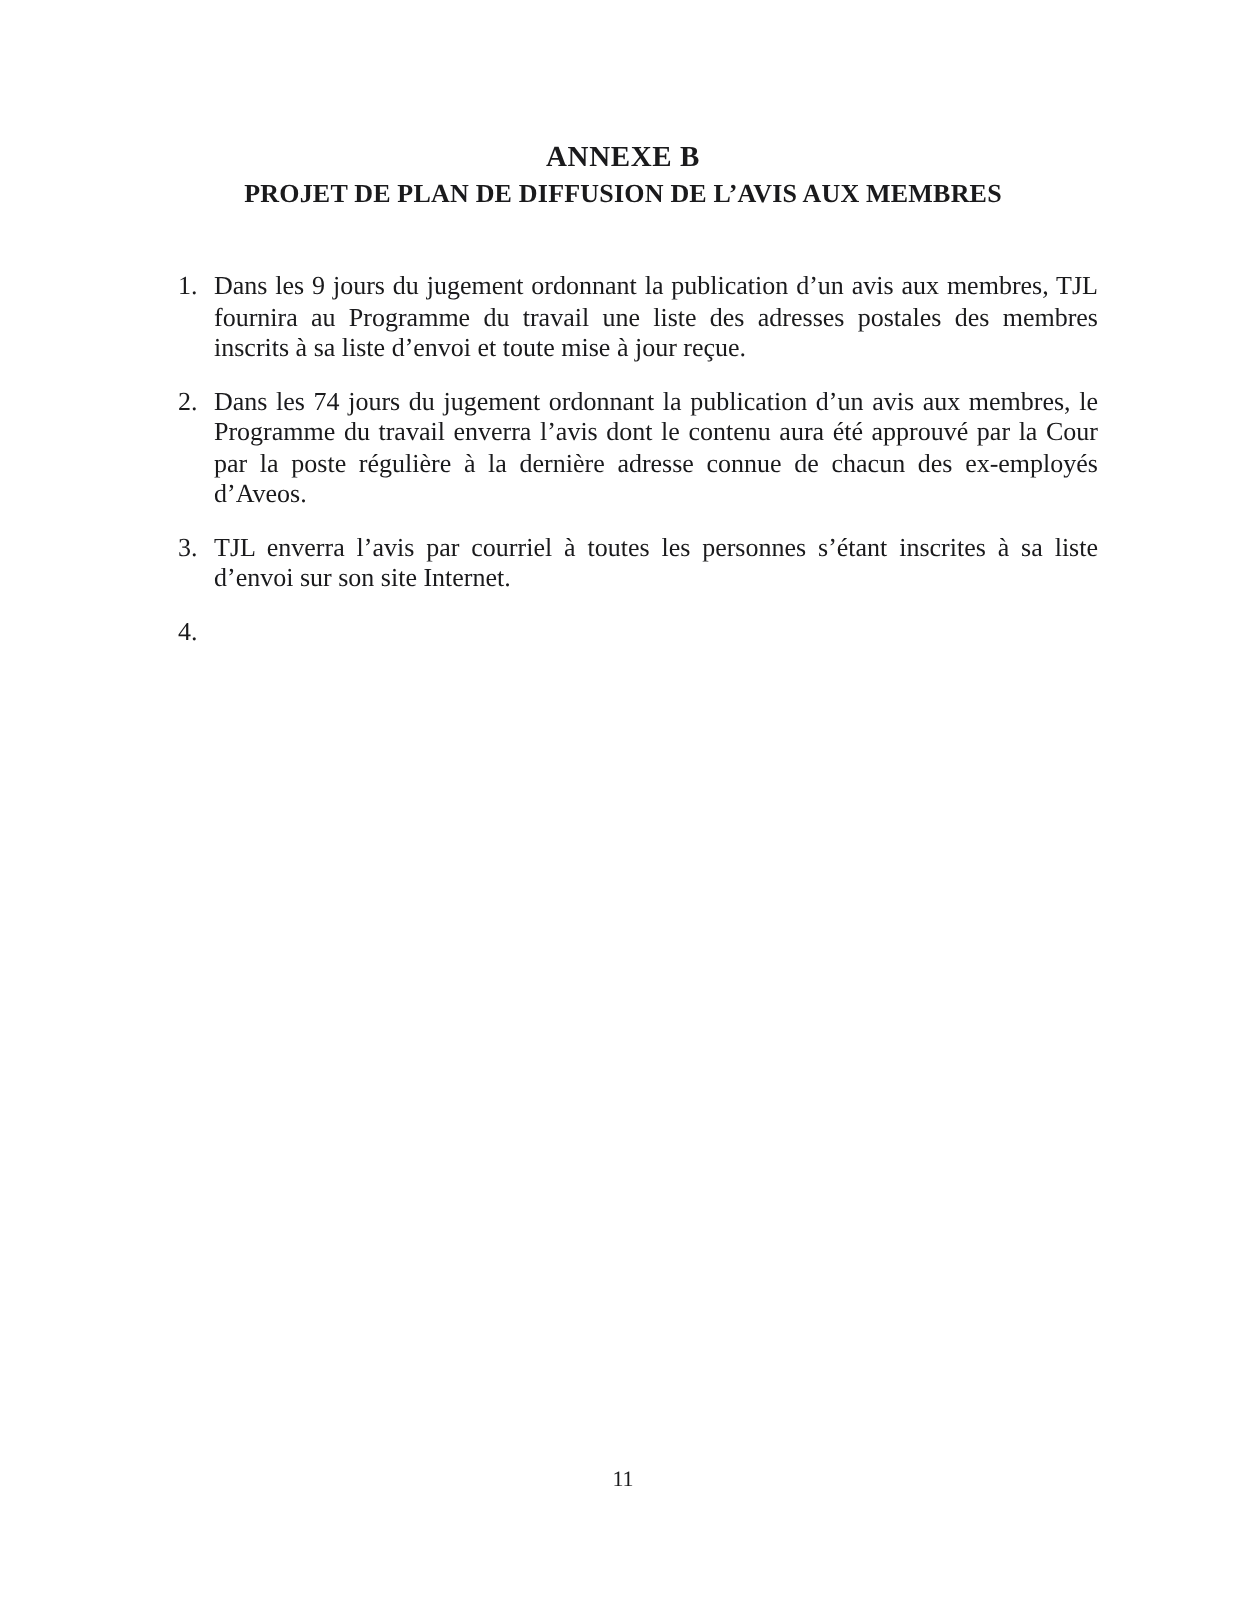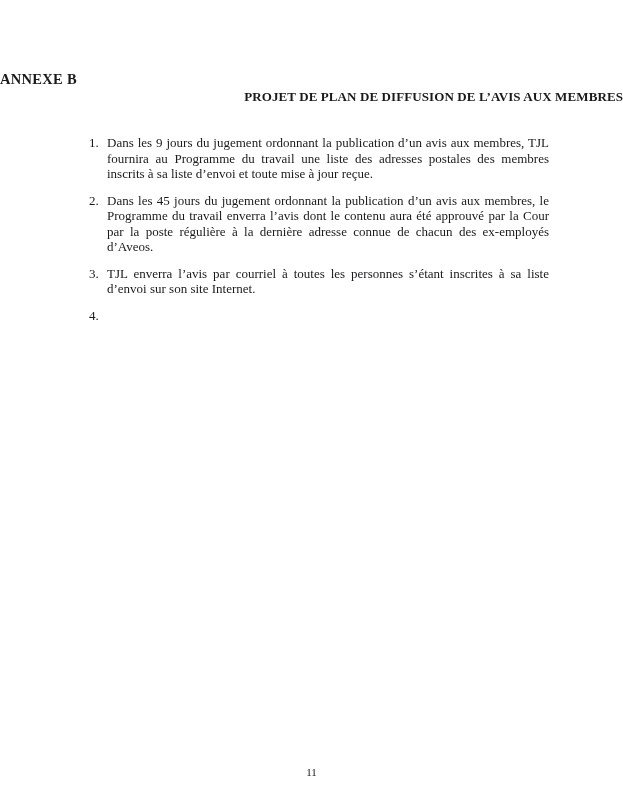--- a/index.html
+++ b/index.html
@@ -12,29 +12,29 @@
     width: 623px;
     height: 807px;
     background: #ffffff;
     font-family: "Liberation Serif", serif;
     color: #1a1a1c;
     overflow: hidden;
   }
   .doc-title {
     margin: 0;
     padding-top: 70px;
-    text-align: left;
+    text-align: center;
     font-size: 14.5px;
     font-weight: bold;
     line-height: 19px;
     letter-spacing: 0.3px;
   }
   .doc-subtitle {
     margin: 0;
-    text-align: right;
+    text-align: center;
     font-size: 13px;
     font-weight: bold;
     line-height: 16px;
     letter-spacing: 0.1px;
   }
   .doc-list {
     list-style: none;
     margin: 30px 74px 0 89px;
     padding: 0;
   }
@@ -48,41 +48,41 @@
   }
   .doc-item-num {
     position: absolute;
     left: 0;
     top: 0;
   }
   .page-number {
     position: absolute;
     left: 0;
     right: 0;
-    top: 766px;
+    top: 734px;
     text-align: center;
     font-size: 11px;
     line-height: 13px;
   }
 </style>
 </head>
 <body>
 
 <div class="page" style="background: rgb(255, 255, 255); color: rgb(26, 26, 28);">
   <h1 class="doc-title">ANNEXE B</h1>
   <h2 class="doc-subtitle">PROJET DE PLAN DE DIFFUSION DE L’AVIS AUX MEMBRES</h2>
 
   <ol class="doc-list">
       <li class="doc-item">
     <span class="doc-item-num">1.</span>
     <span class="doc-item-text">Dans les 9 jours du jugement ordonnant la publication d’un avis aux membres, TJL fournira au Programme du travail une liste des adresses postales des membres inscrits à sa liste d’envoi et toute mise à jour reçue.</span>
   </li>
       <li class="doc-item">
     <span class="doc-item-num">2.</span>
-    <span class="doc-item-text">Dans les 45 jours du jugement ordonnant la publication d’un avis aux membres, le Programme du travail enverra l’avis dont le contenu aura été approuvé par la Cour par la poste régulière à la dernière adresse connue de chacun des ex-employés d’Aveos.</span>
+    <span class="doc-item-text">Dans les 74 jours du jugement ordonnant la publication d’un avis aux membres, le Programme du travail enverra l’avis dont le contenu aura été approuvé par la Cour par la poste régulière à la dernière adresse connue de chacun des ex-employés d’Aveos.</span>
   </li>
       <li class="doc-item">
     <span class="doc-item-num">3.</span>
     <span class="doc-item-text">TJL enverra l’avis par courriel à toutes les personnes s’étant inscrites à sa liste d’envoi sur son site Internet.</span>
   </li>
       <li class="doc-item">
     <span class="doc-item-num">4.</span>
   </li>
     </ol>
 

